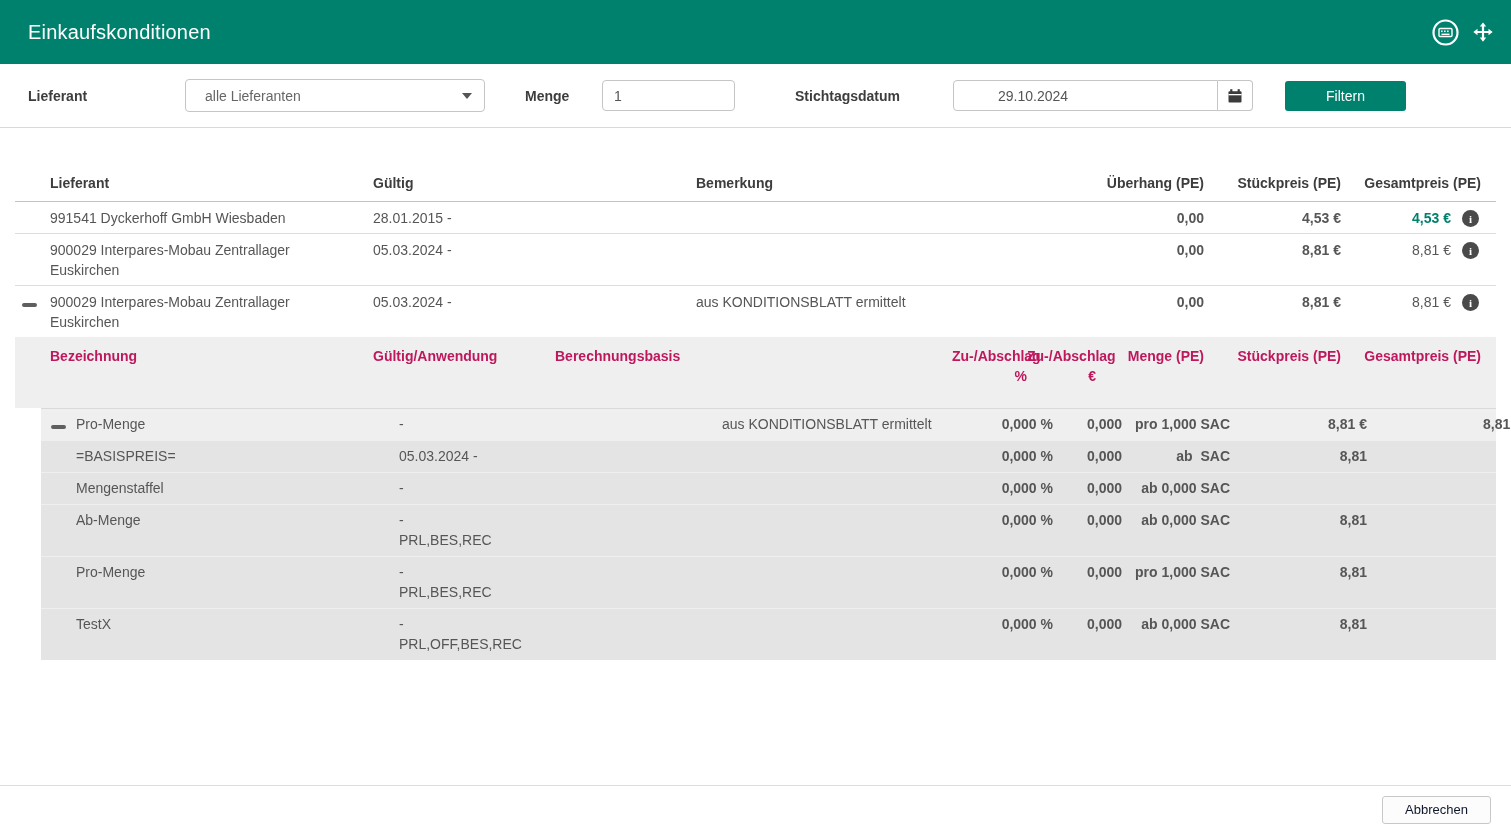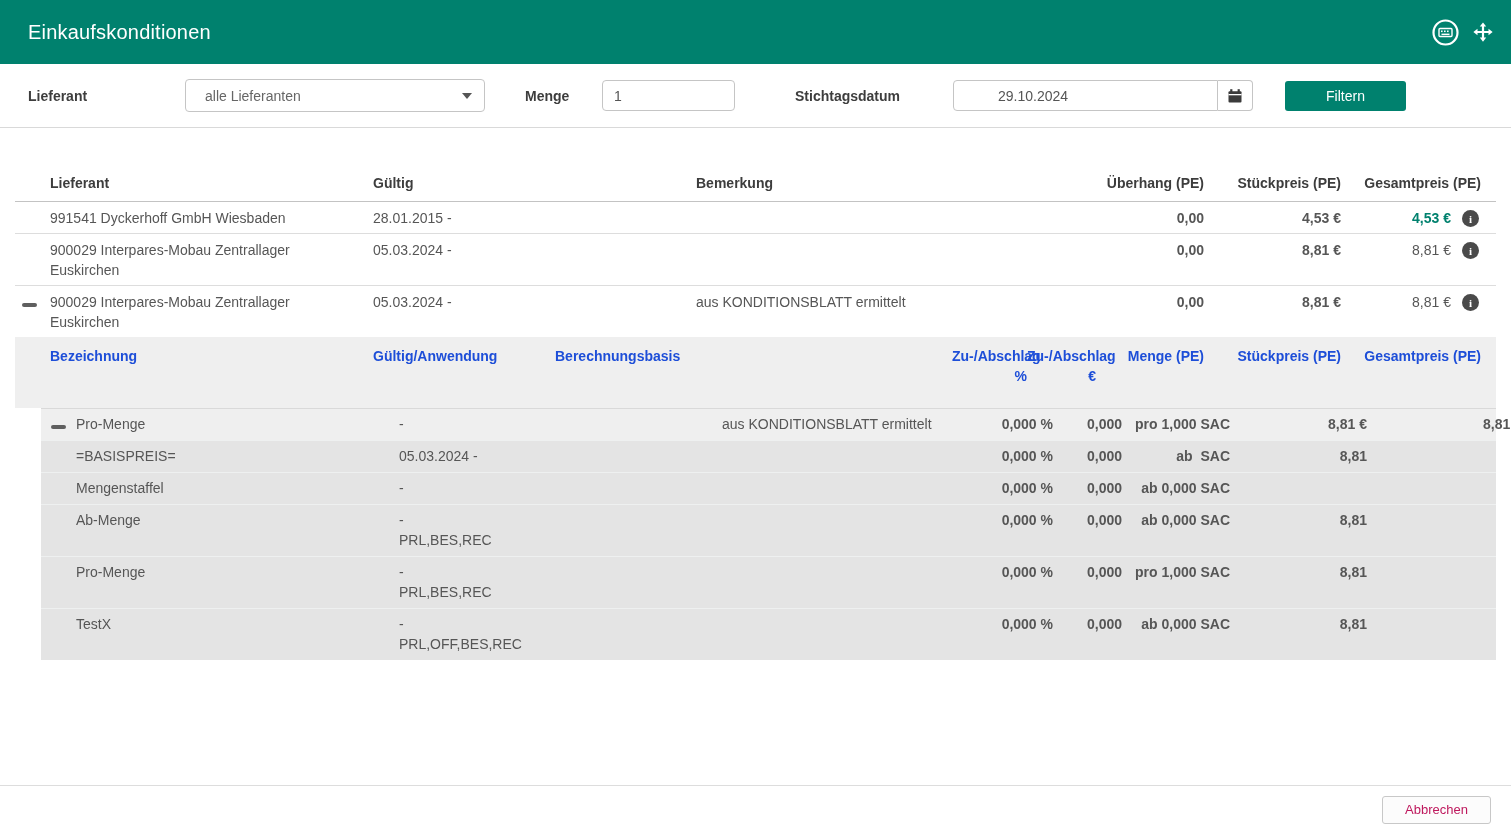--- a/index.html
+++ b/index.html
@@ -79,38 +79,38 @@
   .info {
     width:17px; height:17px; border-radius:50%; background:#4a4a4a;
     color:#fff; display:inline-flex; align-items:center; justify-content:center;
     font:bold 11px "Liberation Serif", serif; margin-top:2px; cursor:pointer; flex:0 0 auto;
   }
   .minus { display:inline-block; width:15px; height:4px; background:#5f5f5f; border-radius:2px; margin:8px 0 0 7px; cursor:pointer; }
   .minus.inner { margin-left:10px; }
 
   
   .sub-thead { background:#efefef; min-height:71px; align-items:start; padding-top:0; }
-  .sub-thead > div { padding-top:9px; font-size:14px; font-weight:bold; color:#1d4ed8; line-height:20px; }
+  .sub-thead > div { padding-top:9px; font-size:14px; font-weight:bold; color:#be185d; line-height:20px; }
   .sub-tr { background:#e4e4e4; border-top:1px solid #eef0f0;margin-left:26px; }
   .sub-tr.light { background:#efefef; border-top:1px solid #d9d9d9; }
   .sub-td { padding:5px 0 6px; font-size:14px; line-height:20px; color:#565656; }
   .basis-val { padding-left:141px; }
   .ws-pre { white-space:pre; }
   .line2 { display:block; }
 
   
   .footer {
     position:absolute; left:0; right:0; bottom:0; height:48px;
     border-top:1px solid #dddddd; background:#fff;
     display:flex; align-items:center; justify-content:flex-end; padding-right:20px;
   }
   .cancel-btn {
     min-width:72px; height:28px; padding:0 22px;
     background:#fcfcfc; border:1px solid #c8c8c8; border-radius:3px;
-    font-family:"Liberation Sans",sans-serif; font-size:13px; color:#be185d;
+    font-family:"Liberation Sans",sans-serif; font-size:13px; color:#0f172a;
     cursor:pointer;
     margin-left:16px;
   }
 </style>
 </head>
 <body>
 
 <div class="titlebar">
   <span class="title">Einkaufskonditionen</span>
   <div class="titlebar-icons">

